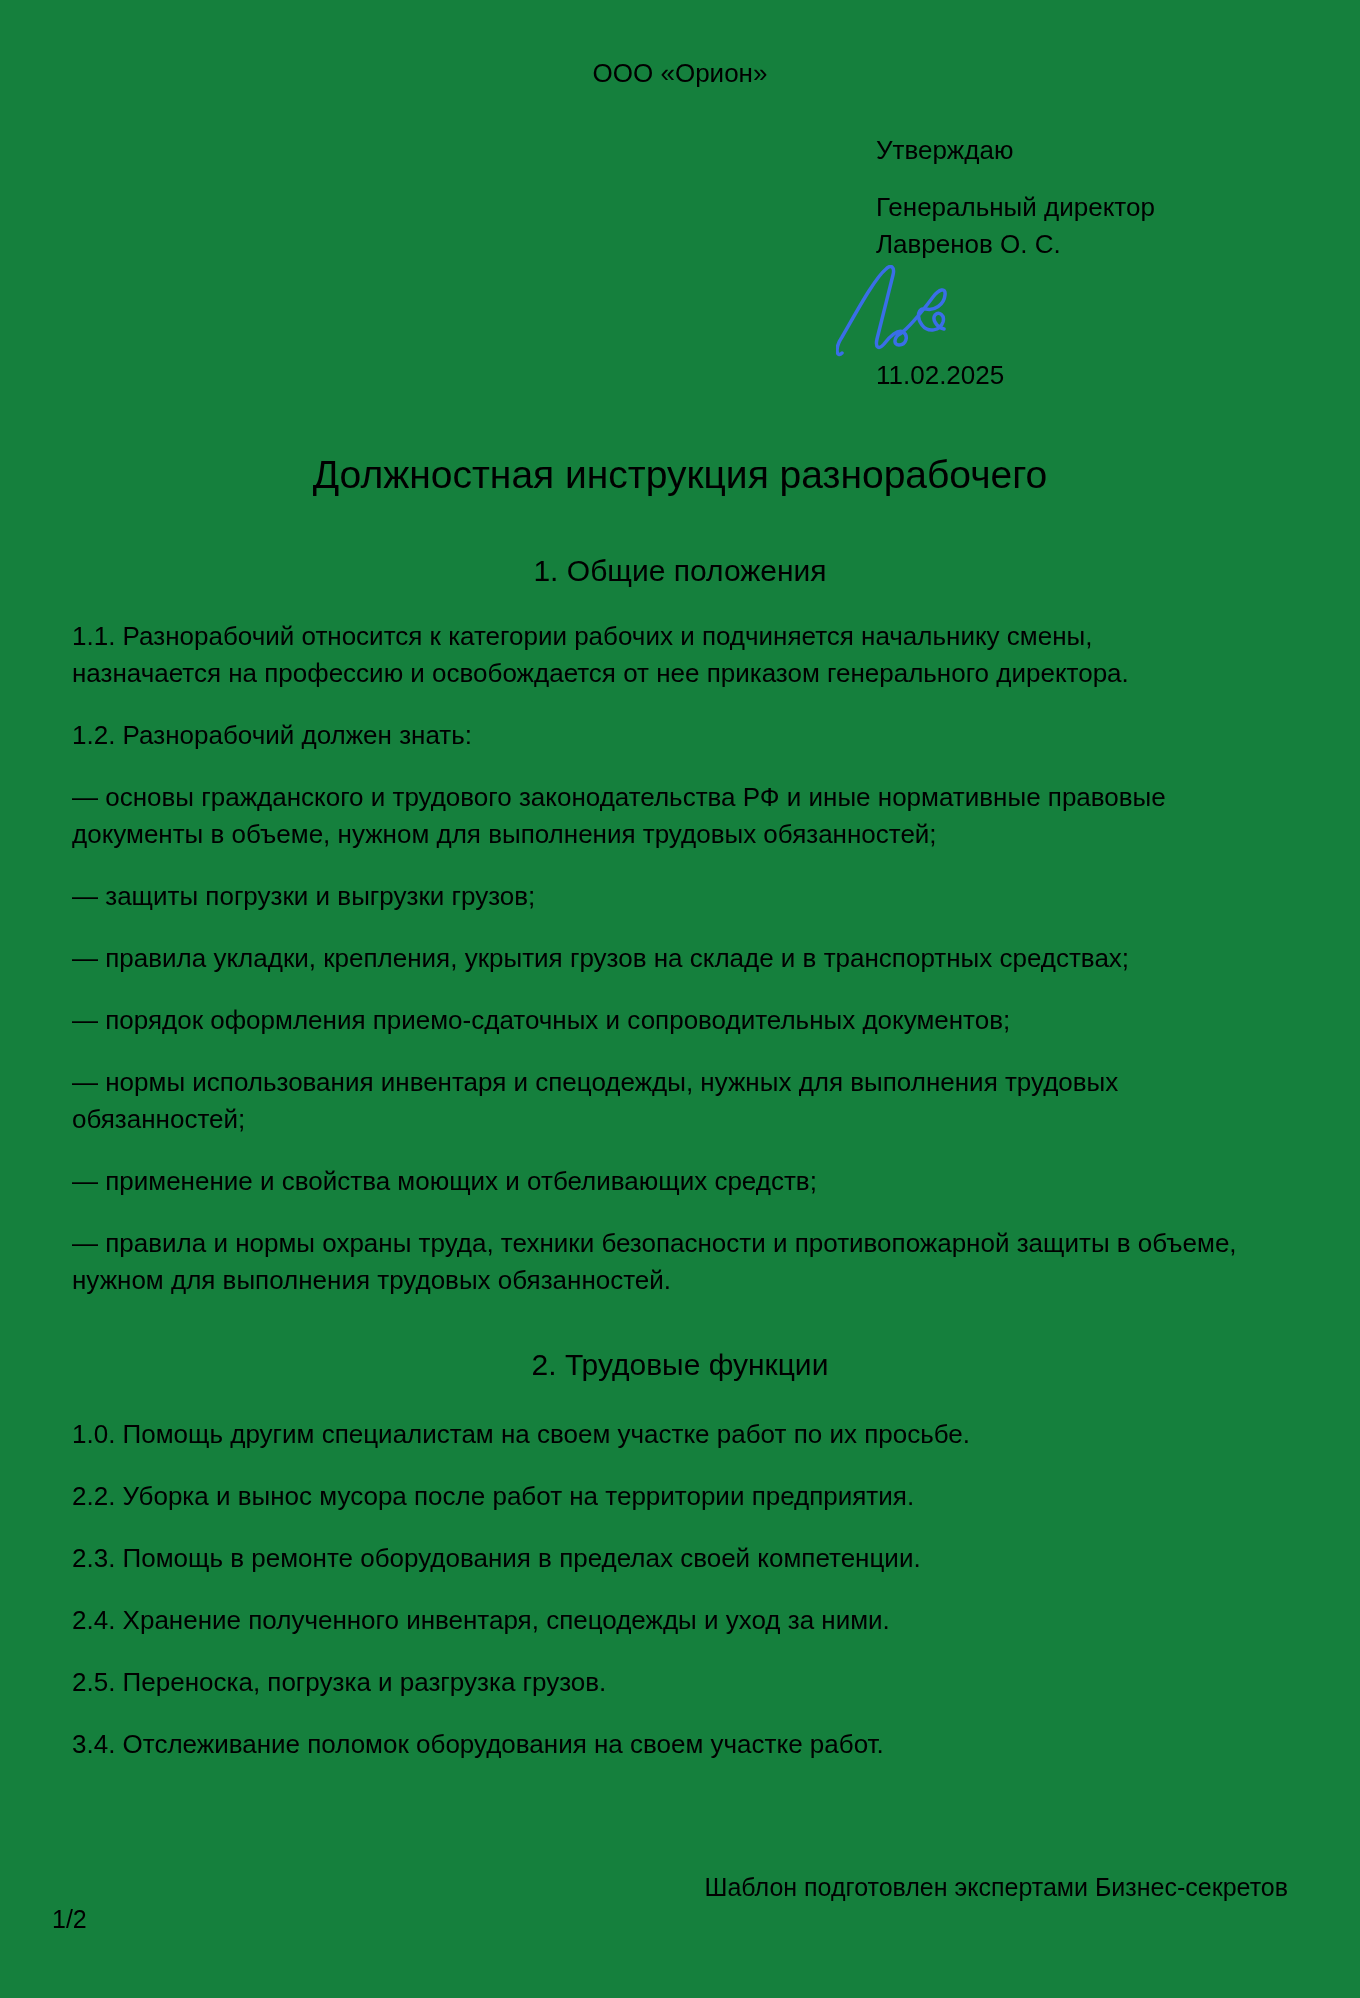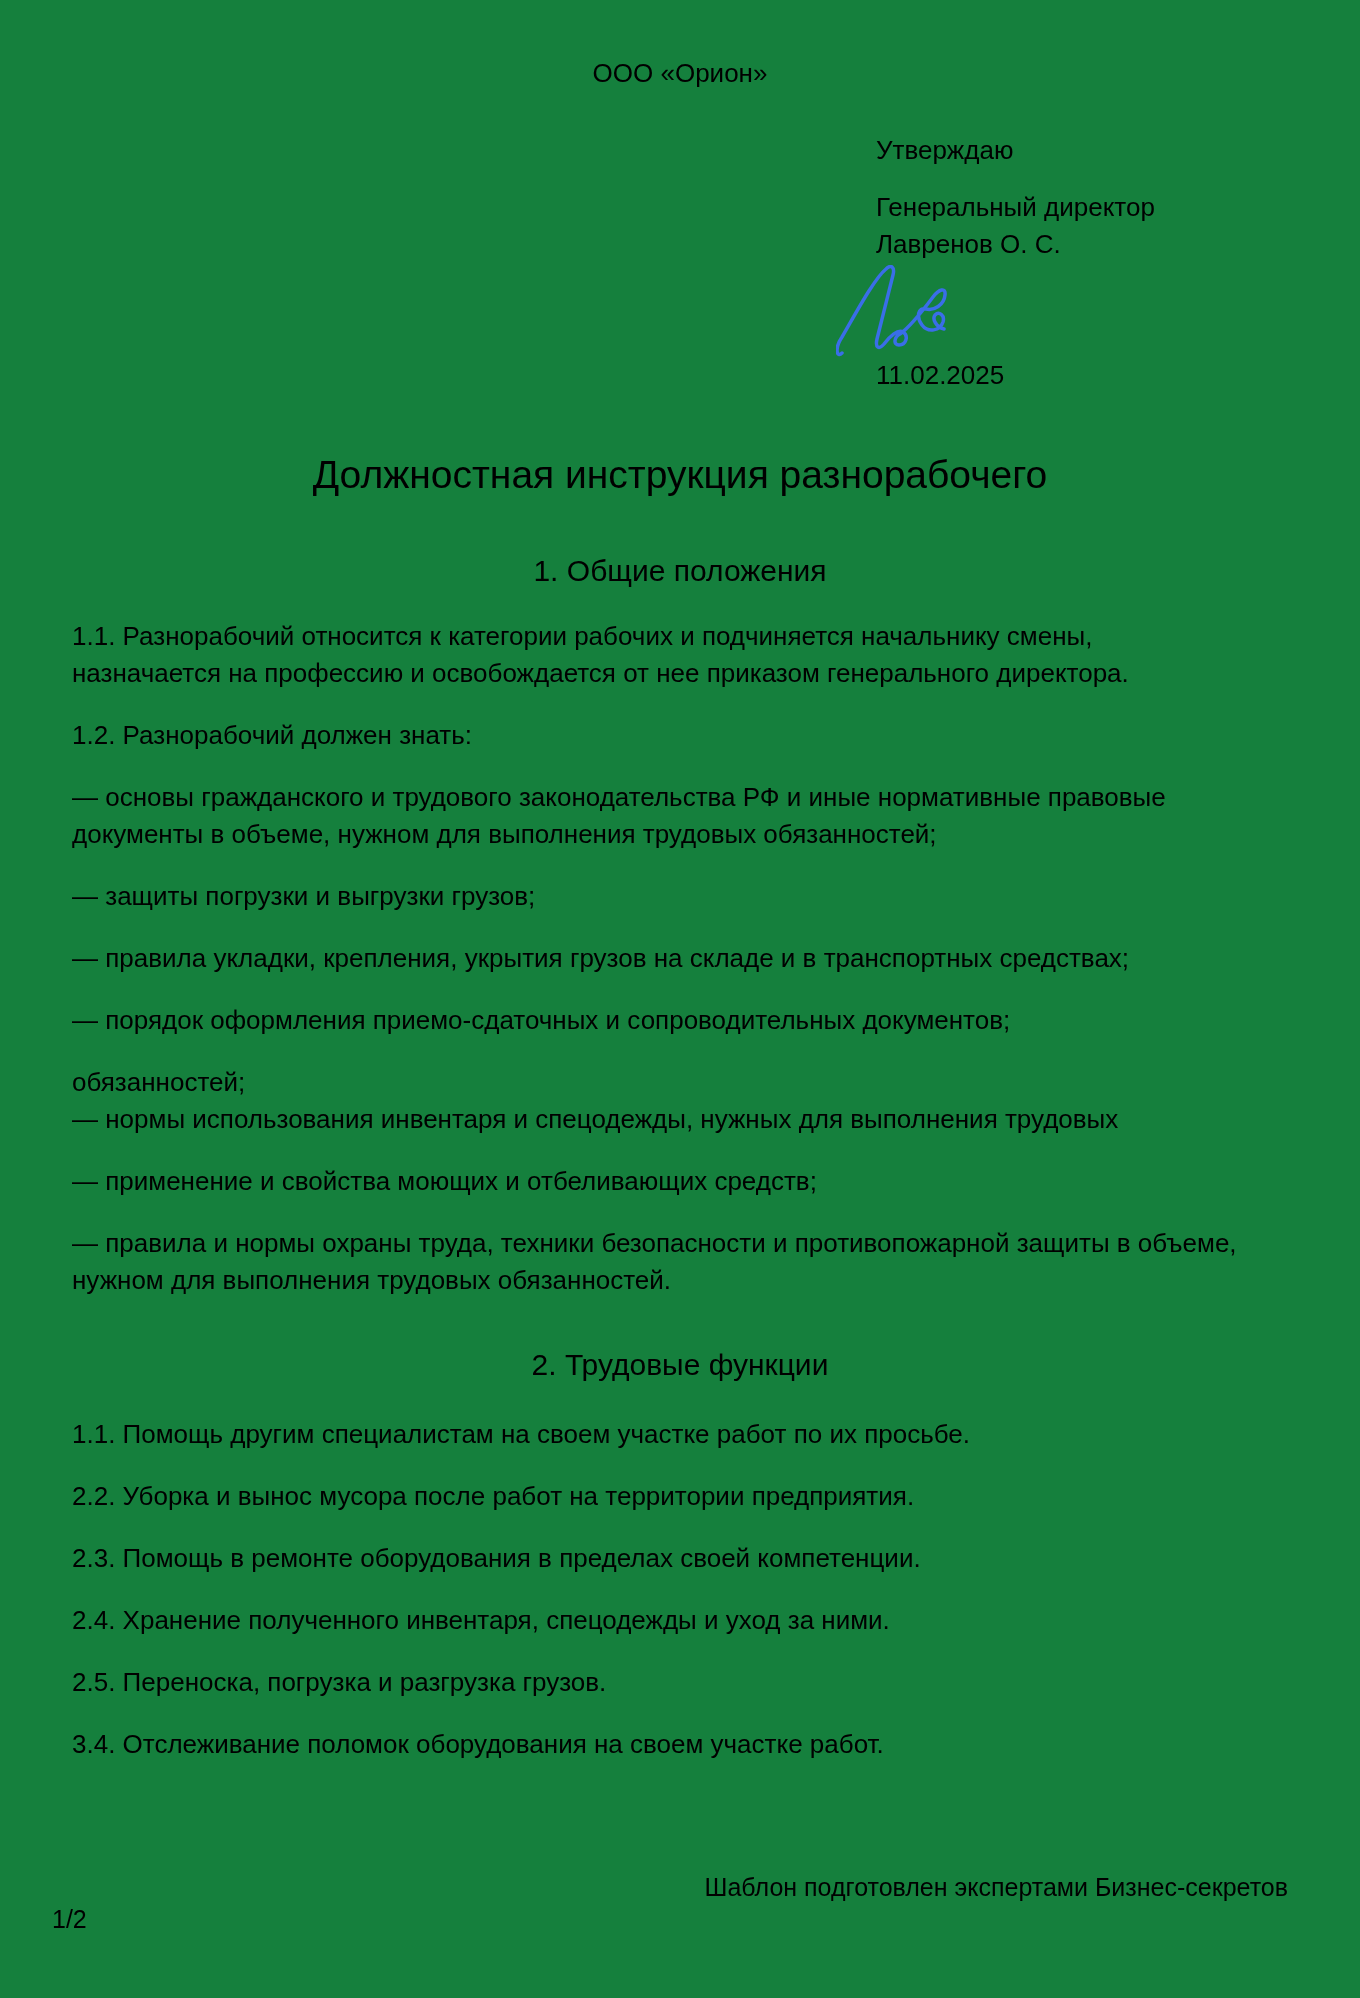--- a/index.html
+++ b/index.html
@@ -90,37 +90,37 @@
 
   <div class="para">
     <div class="line">— правила укладки, крепления, укрытия грузов на складе и в транспортных средствах;</div>
   </div>
 
   <div class="para">
     <div class="line">— порядок оформления приемо-сдаточных и сопроводительных документов;</div>
   </div>
 
   <div class="para">
+    <div class="line">— нормы использования инвентаря и спецодежды, нужных для выполнения трудовых</div>
     <div class="line">обязанностей;</div>
-    <div class="line">— нормы использования инвентаря и спецодежды, нужных для выполнения трудовых</div>
   </div>
 
   <div class="para">
     <div class="line">— применение и свойства моющих и отбеливающих средств;</div>
   </div>
 
   <div class="para">
     <div class="line">— правила и нормы охраны труда, техники безопасности и противопожарной защиты в объеме,</div>
     <div class="line">нужном для выполнения трудовых обязанностей.</div>
   </div>
 
   <div class="section-heading s2">2. Трудовые функции</div>
 
   <div class="para after-h2">
-    <div class="line">1.1. Помощь другим специалистам на своем участке работ по их просьбе.</div>
+    <div class="line">1.0. Помощь другим специалистам на своем участке работ по их просьбе.</div>
   </div>
 
   <div class="para">
     <div class="line">2.2. Уборка и вынос мусора после работ на территории предприятия.</div>
   </div>
 
   <div class="para">
     <div class="line">2.3. Помощь в ремонте оборудования в пределах своей компетенции.</div>
   </div>
 

